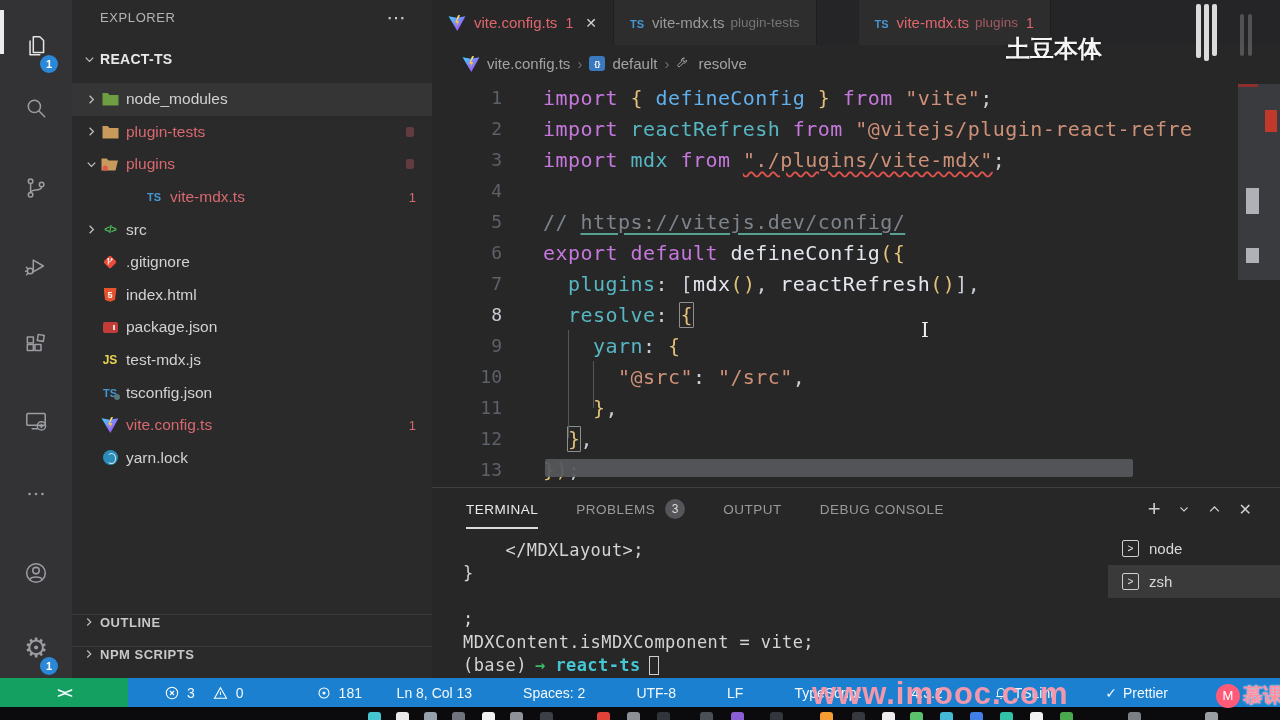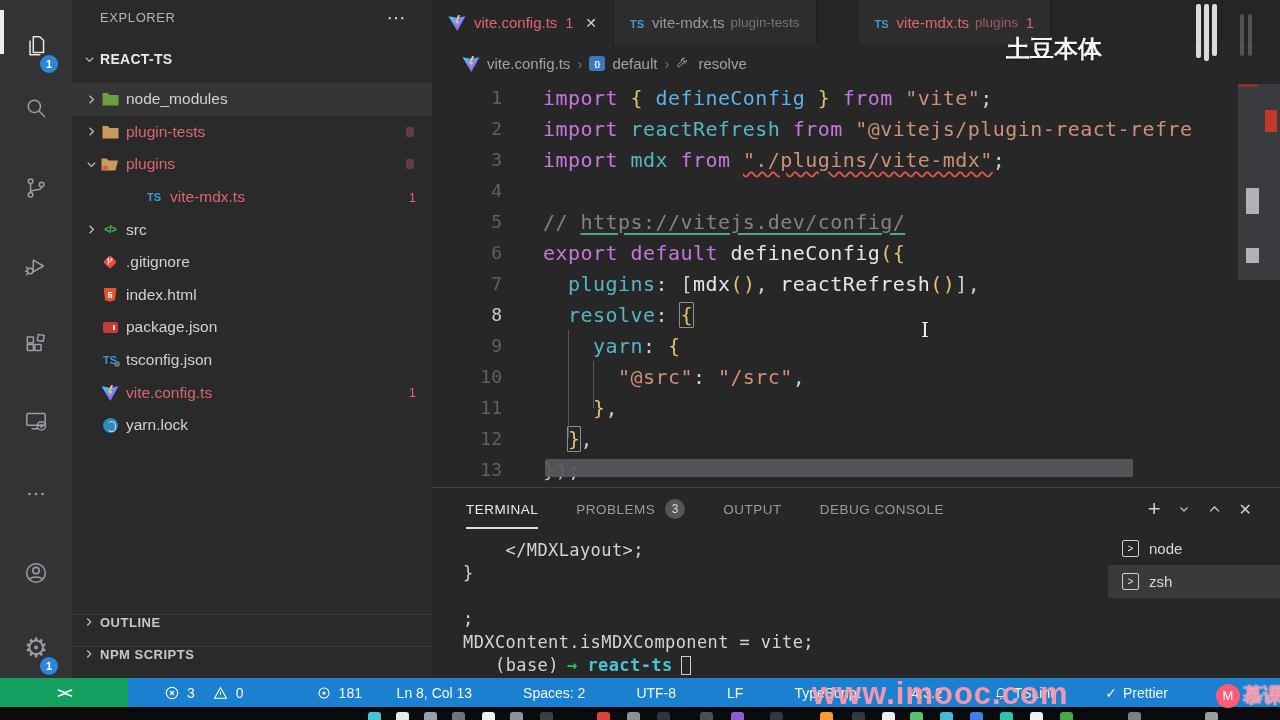--- a/index.html
+++ b/index.html
@@ -88,21 +88,21 @@
   .ptab.active{ color:#eaeaea; }
   .ptab.active:after{ content:""; position:absolute; left:0; right:0; bottom:-10px; height:2px; background:#dcdcdc;}
   .pbadge{ width:20px; height:20px; border-radius:50%; background:#55555a; color:#ddd; font-size:12px;
     display:inline-flex; align-items:center; justify-content:center; margin-left:10px;}
   .panel-actions{ position:absolute; right:28px; top:0; height:42px; display:flex; align-items:center; gap:17px; color:#cfcfcf;}
   .pact{ cursor:pointer; display:flex; align-items:center;}
   .pact.plus{ font-size:22px; font-weight:300;}
   .pact.x{ font-size:16px;}
   #termbody{ position:absolute; left:31px; top:42px; padding-top:9px; font-family:"DejaVu Sans Mono", monospace; font-size:17px; letter-spacing:.4px; line-height:23px; color:#d4d4d4;}
   .tline{ white-space:pre; height:23px;}
-  .prompt{ display:flex; align-items:center; height:23px;margin-left:32px;}
+  .prompt{ display:flex; align-items:center; height:23px;}
   .p-arrow{ color:#3fba66; margin:0 10px 0 8px; font-weight:bold;}
   .p-dir{ color:#46c6d2; font-weight:bold;}
   .tcursor{ width:10px; height:19px; border:1px solid #cfcfcf; margin-left:8px;}
   #sessions{ position:absolute; right:0; top:44px; width:172px;}
   .sess{ display:flex; align-items:center; gap:10px; height:33px; padding-left:14px; color:#d8d8d8; font-size:15px; cursor:pointer;}
   .sess.selected{ background:rgba(255,255,255,.09); }
   .sicon{ width:17px; height:17px; border:1px solid #cfcfcf; border-radius:2px; font-size:10px; display:flex; align-items:center; justify-content:center; color:#e8e8e8;}
   
   #statusbar{ position:absolute; left:0; top:678px; width:1280px; height:29px; background:#1a80cf; color:#f4f8fb;
     display:flex; align-items:center; font-size:14px; z-index:8;}
@@ -309,20 +309,27 @@
             <span class="html-ic">5</span>
           </span>
           <span class="flabel">index.html</span>
         </div>
         <div class="row">
           <span class="chev"></span>
           <span class="ficon">
             <span class="npm-ic"></span>
           </span>
           <span class="flabel">package.json</span>
+        </div>
+        <div class="row">
+          <span class="chev"></span>
+          <span class="ficon">
+            <span class="js-letter">JS</span>
+          </span>
+          <span class="flabel">test-mdx.js</span>
         </div>
         <div class="row">
           <span class="chev"></span>
           <span class="ficon">
             <span class="ts-letter tsjson">TS</span>
           </span>
           <span class="flabel">tsconfig.json</span>
         </div>
         <div class="row red">
           <span class="chev"></span>

